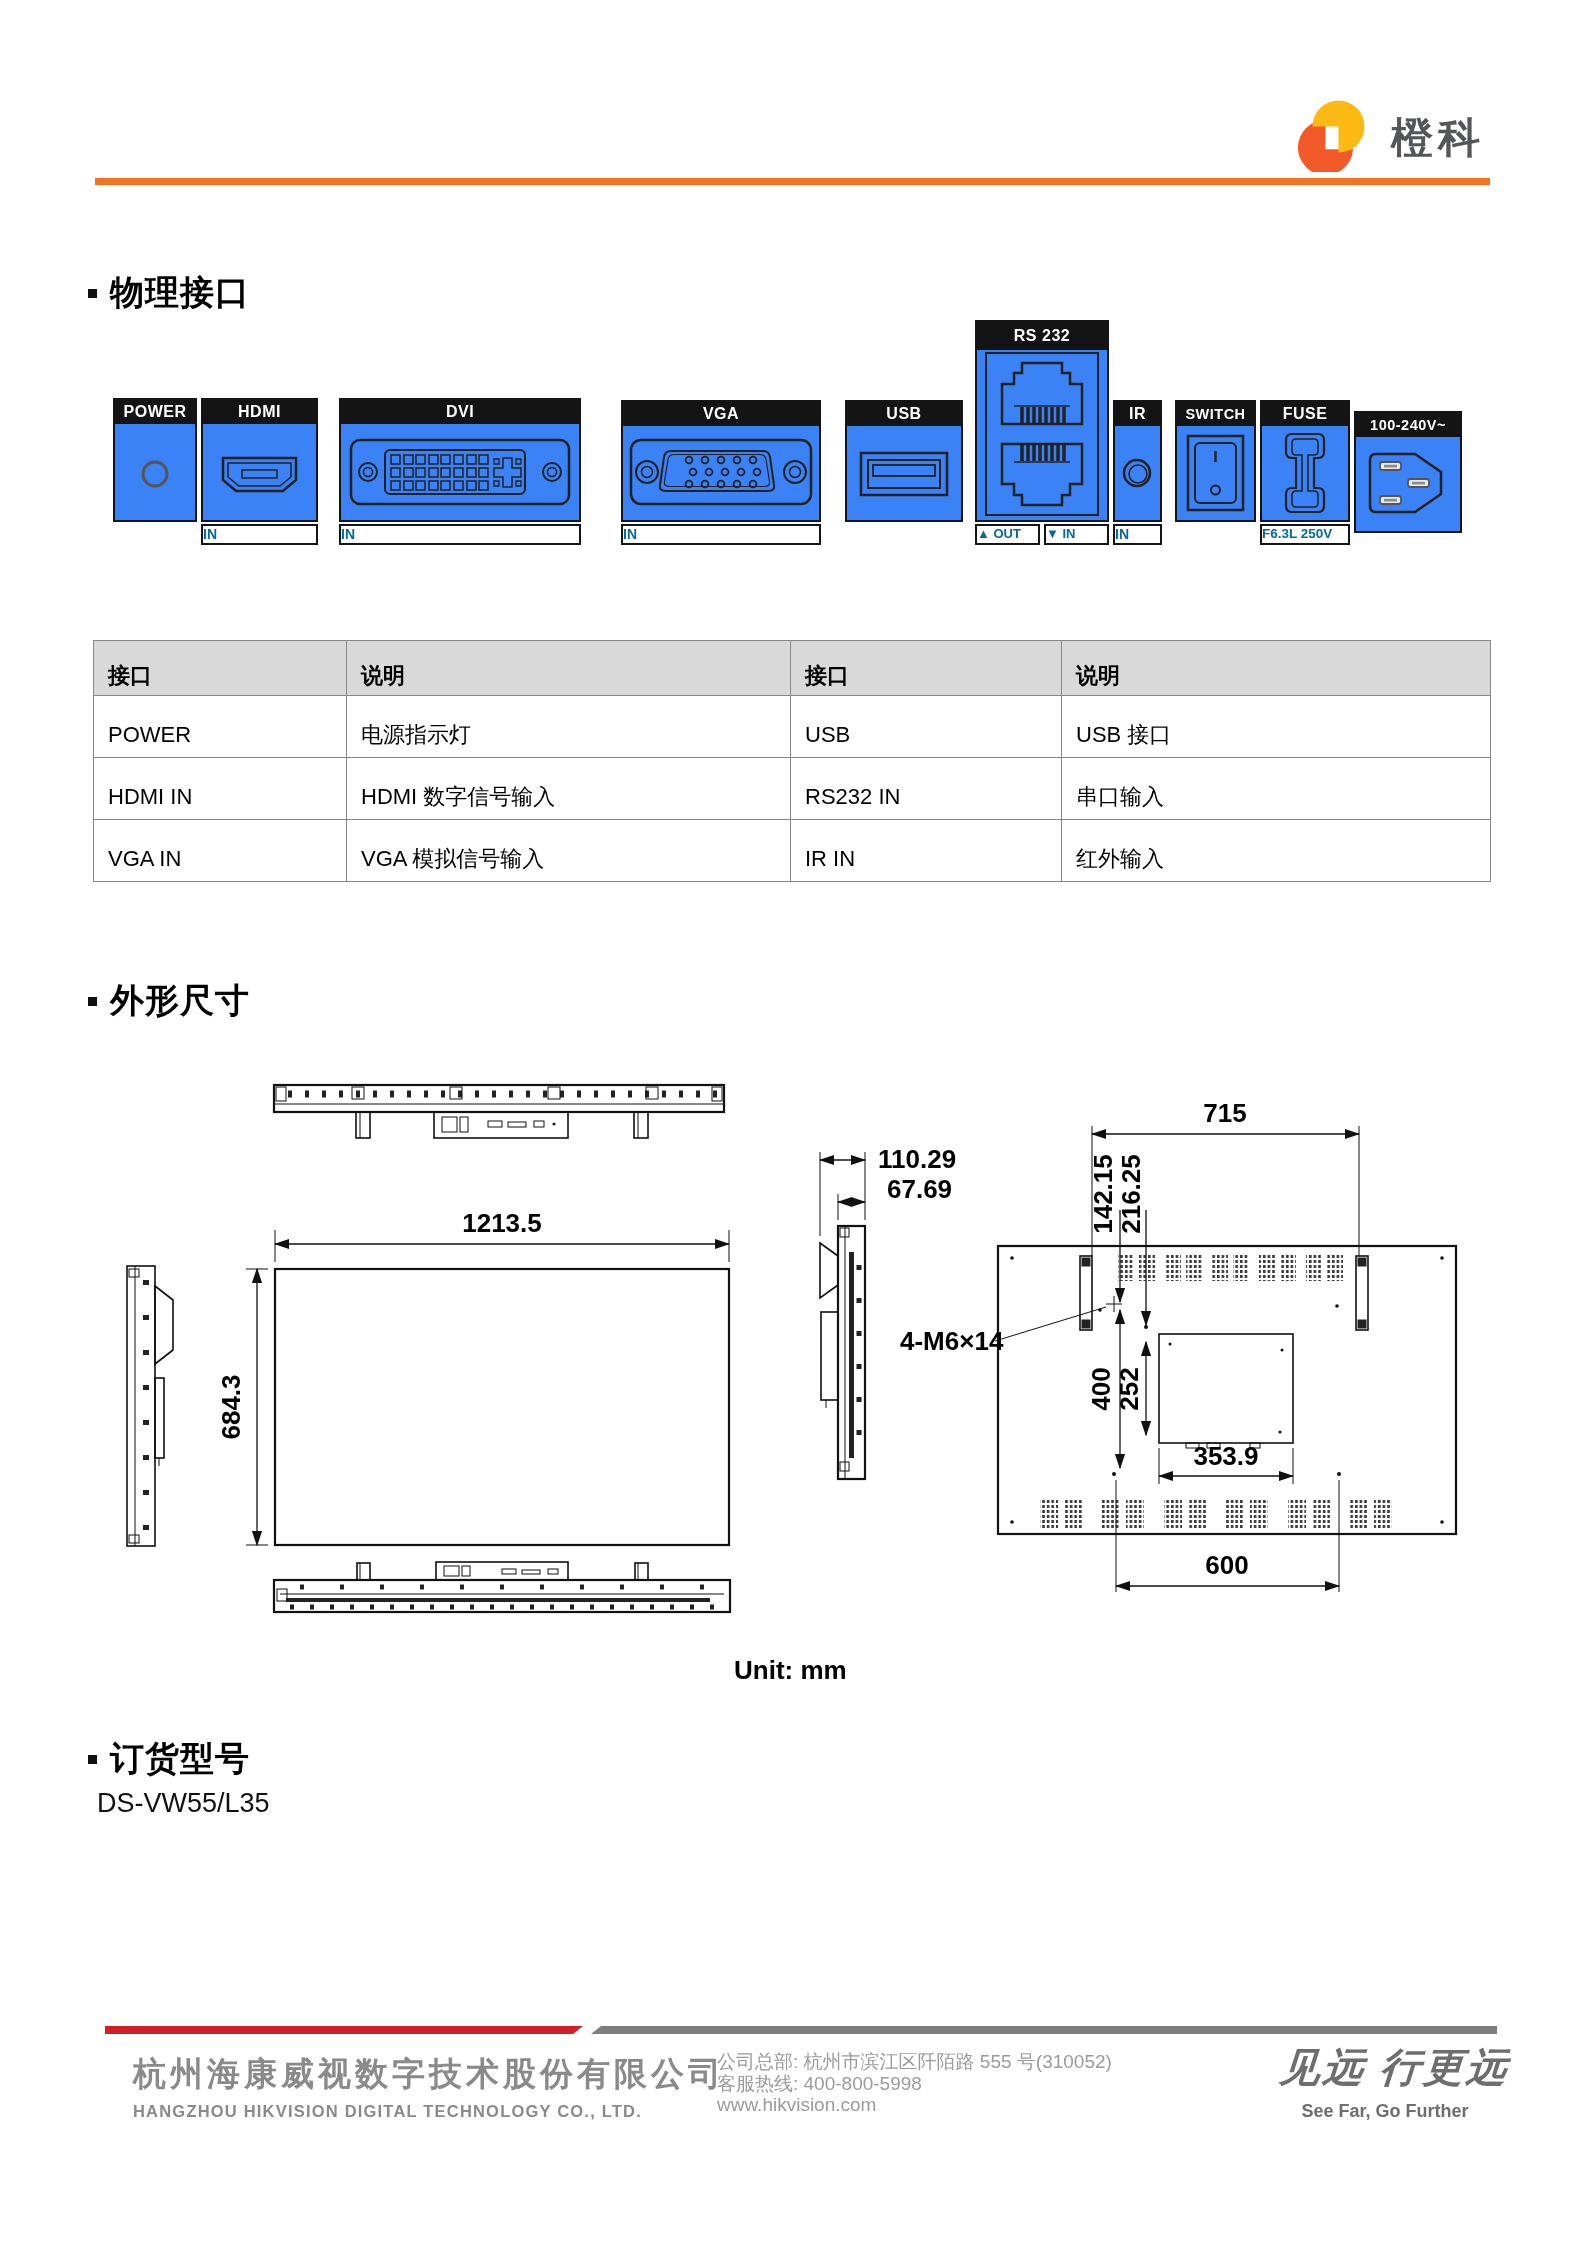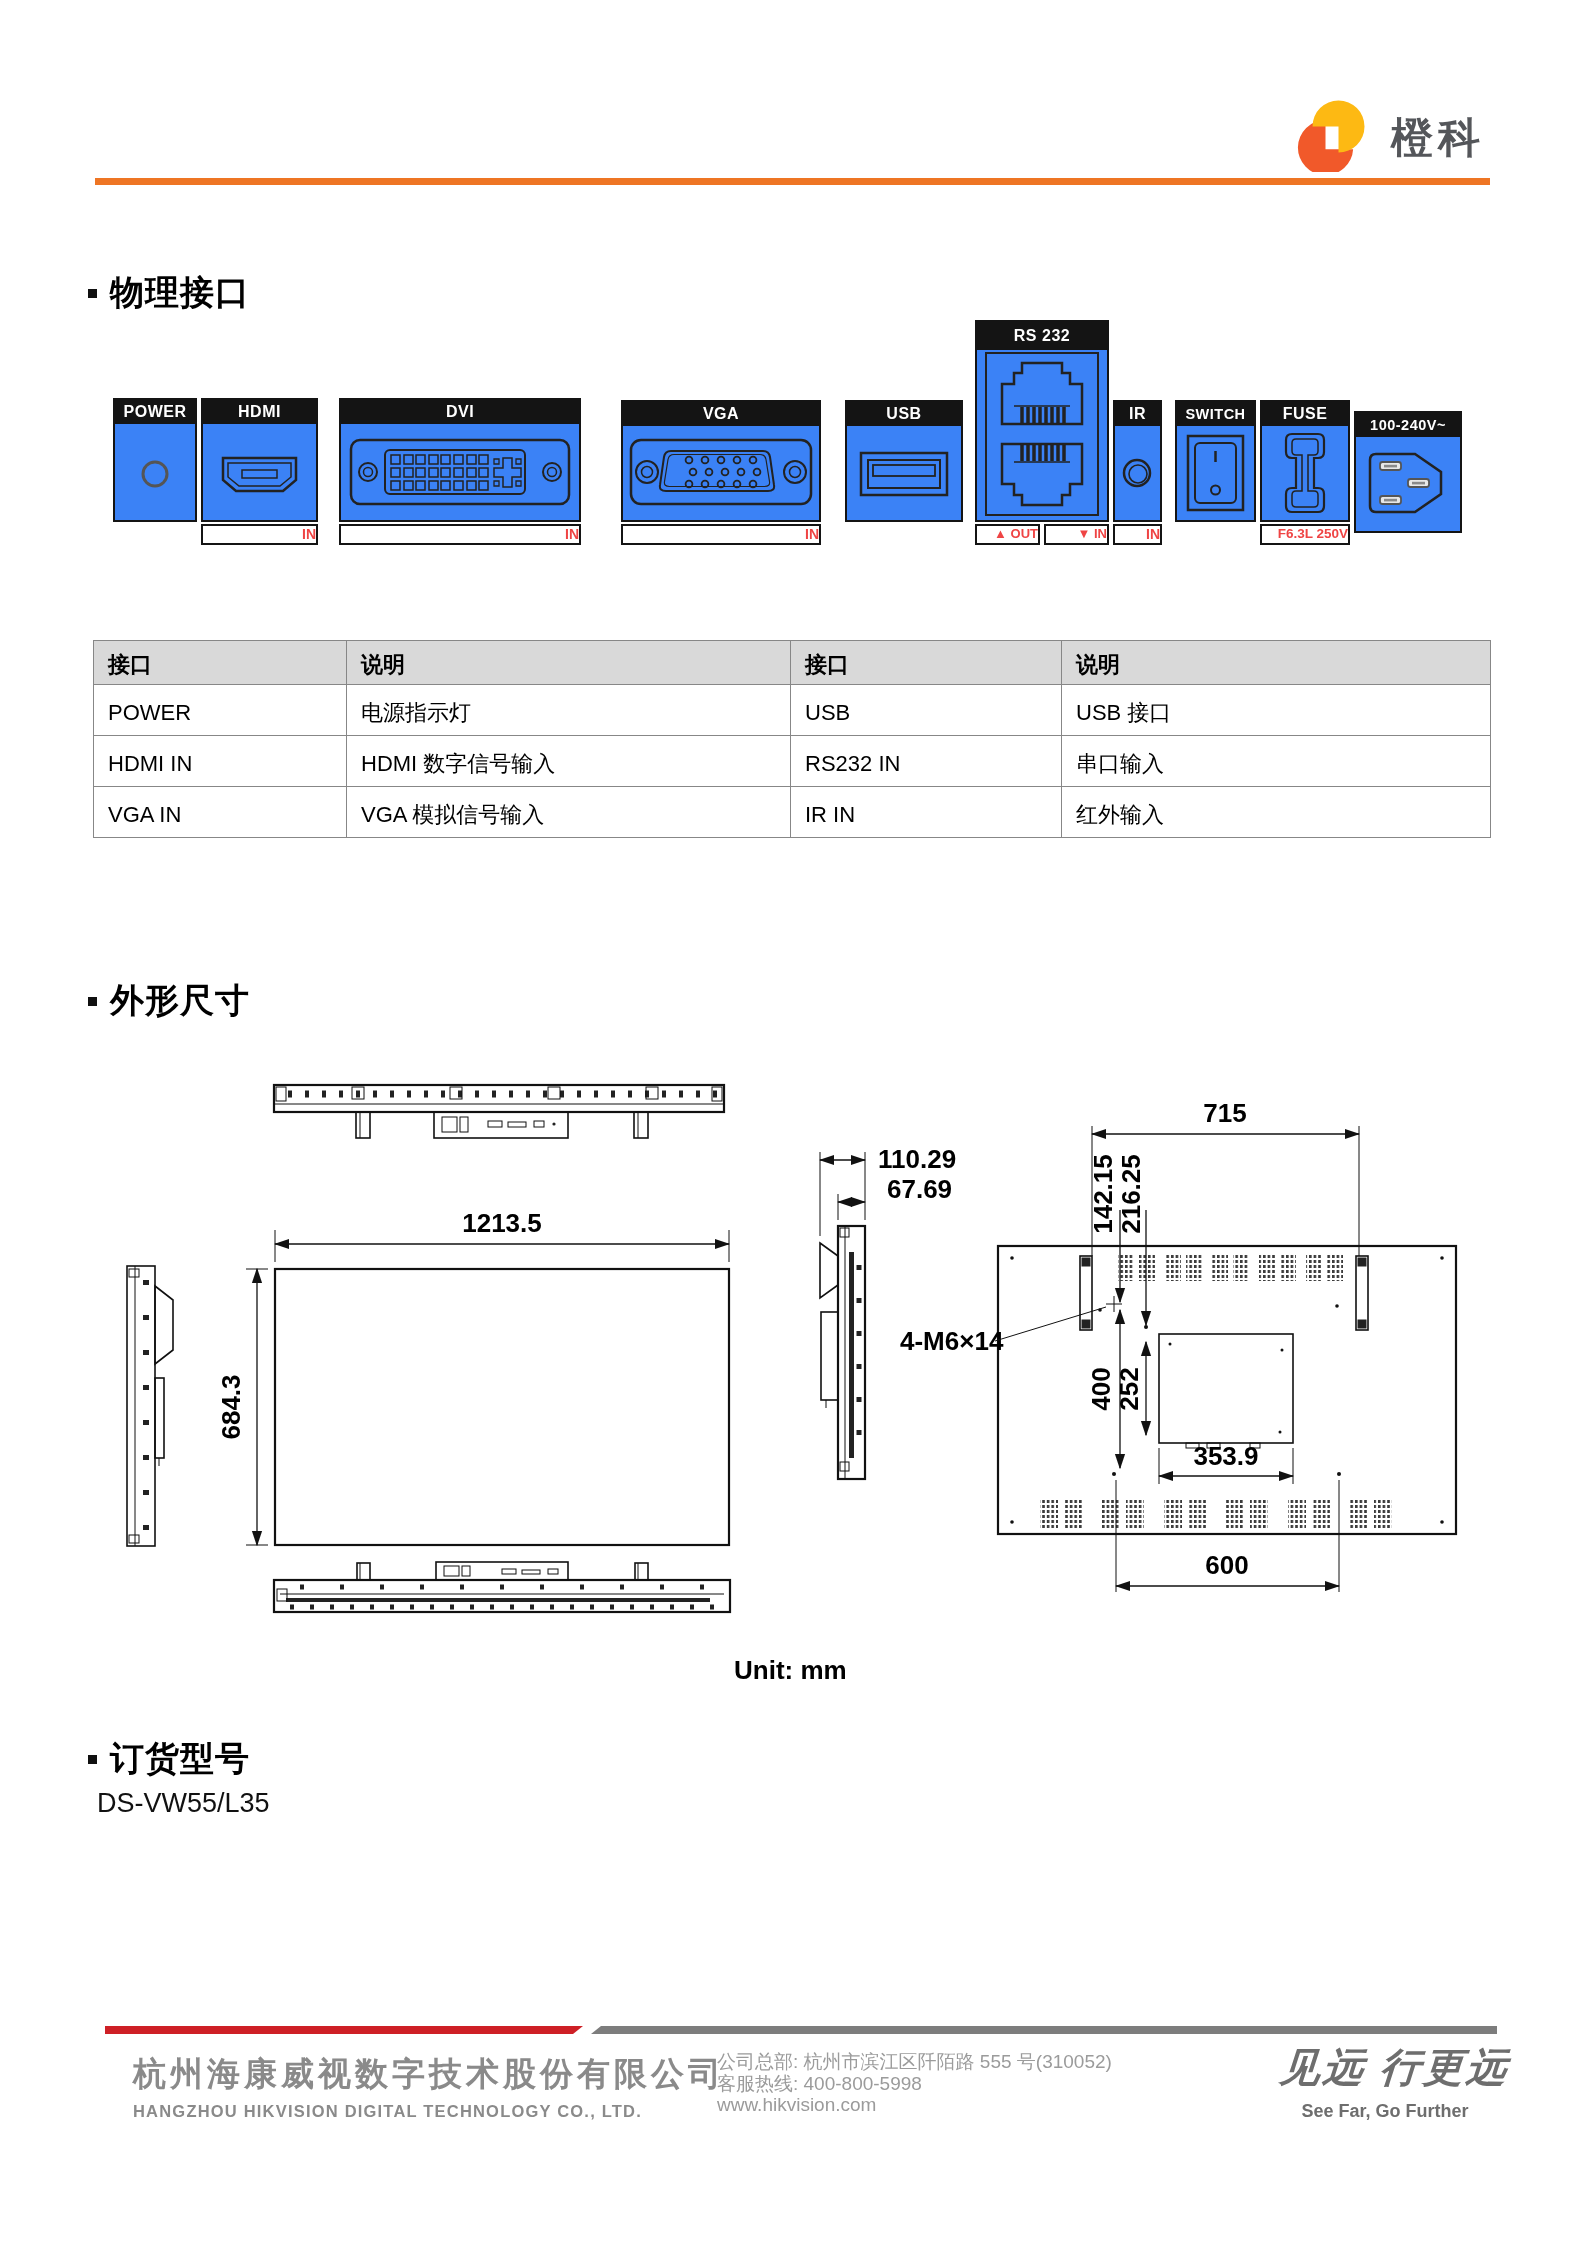--- a/index.html
+++ b/index.html
@@ -19,25 +19,25 @@
   
   .port{position:absolute;border:2px solid #141414;background:#3b82f6;box-sizing:border-box;
         display:flex;flex-direction:column}
   .phead{background:#141414;color:#fff;text-align:center;font-weight:bold;font-size:16px;
          line-height:24px;height:24px;flex:0 0 24px;letter-spacing:.5px;white-space:nowrap}
   .phead.tall{height:28px;flex:0 0 28px;line-height:28px}
   .phead.small{font-size:14.5px}
   .pbody{flex:1 1 auto;position:relative}
   .pbody svg{display:block;width:100%;height:100%}
   .psub{position:absolute;top:524px;height:21px;box-sizing:border-box;border:2px solid #141414;
-        background:#fff;text-align:right;font-weight:bold;font-size:14px;line-height:16px;color:#ef4444}
+        background:#fff;text-align:left;font-weight:bold;font-size:14px;line-height:16px;color:#0369a1}
 
   
   .iftable{position:absolute;left:93px;top:640px;width:1397px;border-collapse:collapse;table-layout:fixed}
-  .iftable th,.iftable td{border:1px solid #878787;text-align:left;padding:5px 0 0 14px;color:#000;overflow:hidden}
+  .iftable th,.iftable td{border:1px solid #878787;text-align:left;padding:16px 0 0 14px;color:#000;overflow:hidden}
   .iftable th{background:#d9d9d9;height:38px;font-size:22px;font-weight:bold}
   .iftable td{height:45px;font-size:22px;font-weight:normal}
 
   
   .drawing{position:absolute;left:90px;top:1060px}
   .ln{stroke:#111;stroke-width:1.6;fill:none}
   .ln2{stroke:#111;stroke-width:2.2;fill:none}
   .thin{stroke:#111;stroke-width:1;fill:none}
   .dim{stroke:#111;stroke-width:1.3;fill:none;marker-start:url(#arw);marker-end:url(#arw)}
   .dime{stroke:#111;stroke-width:1.3;fill:none;marker-end:url(#arw)}

